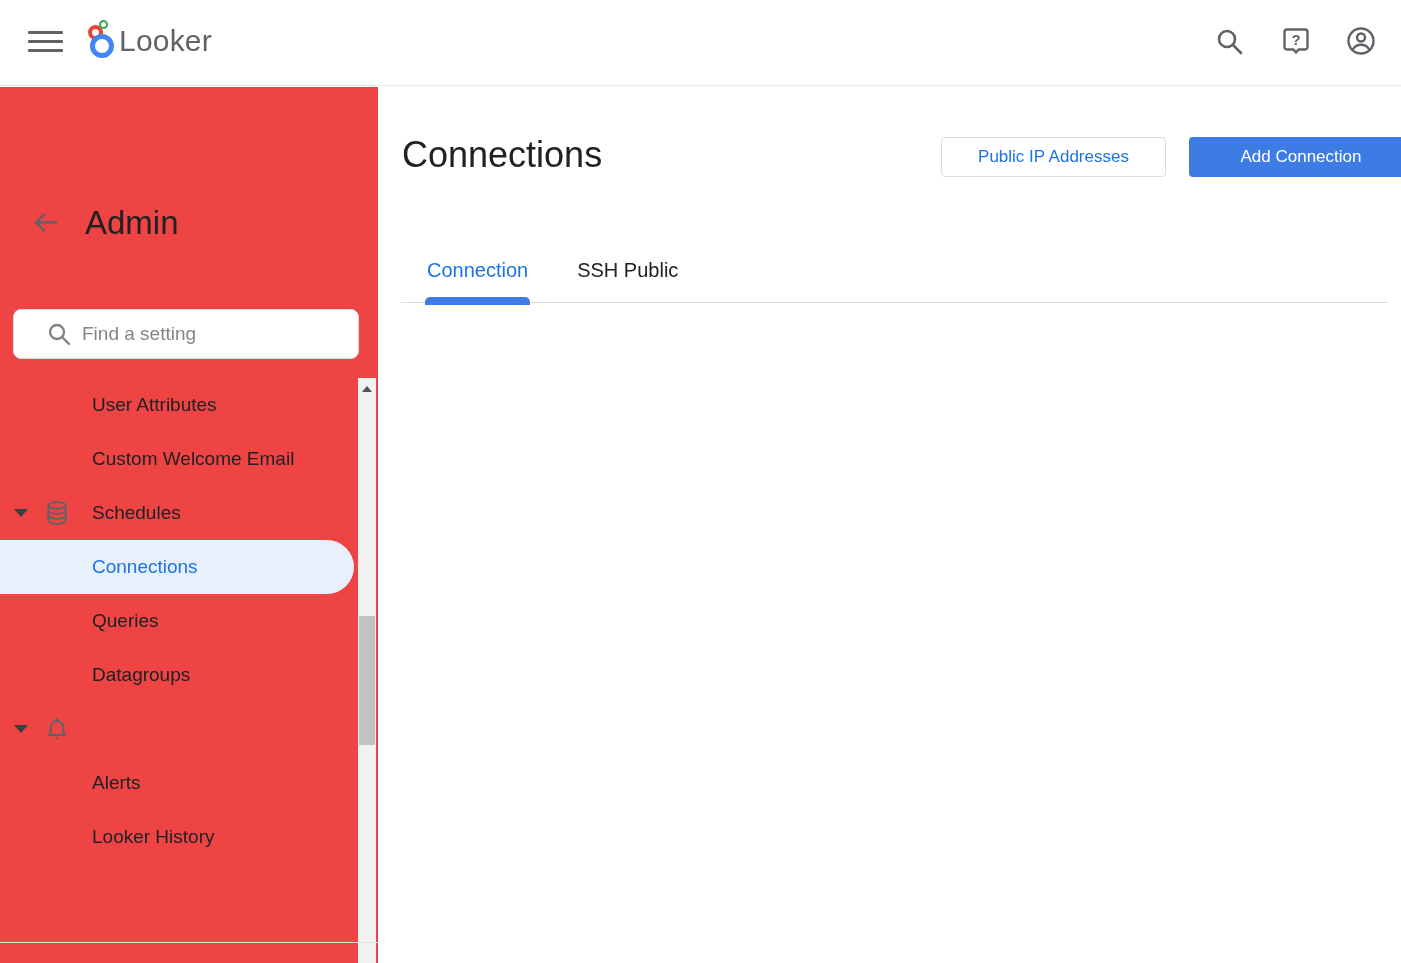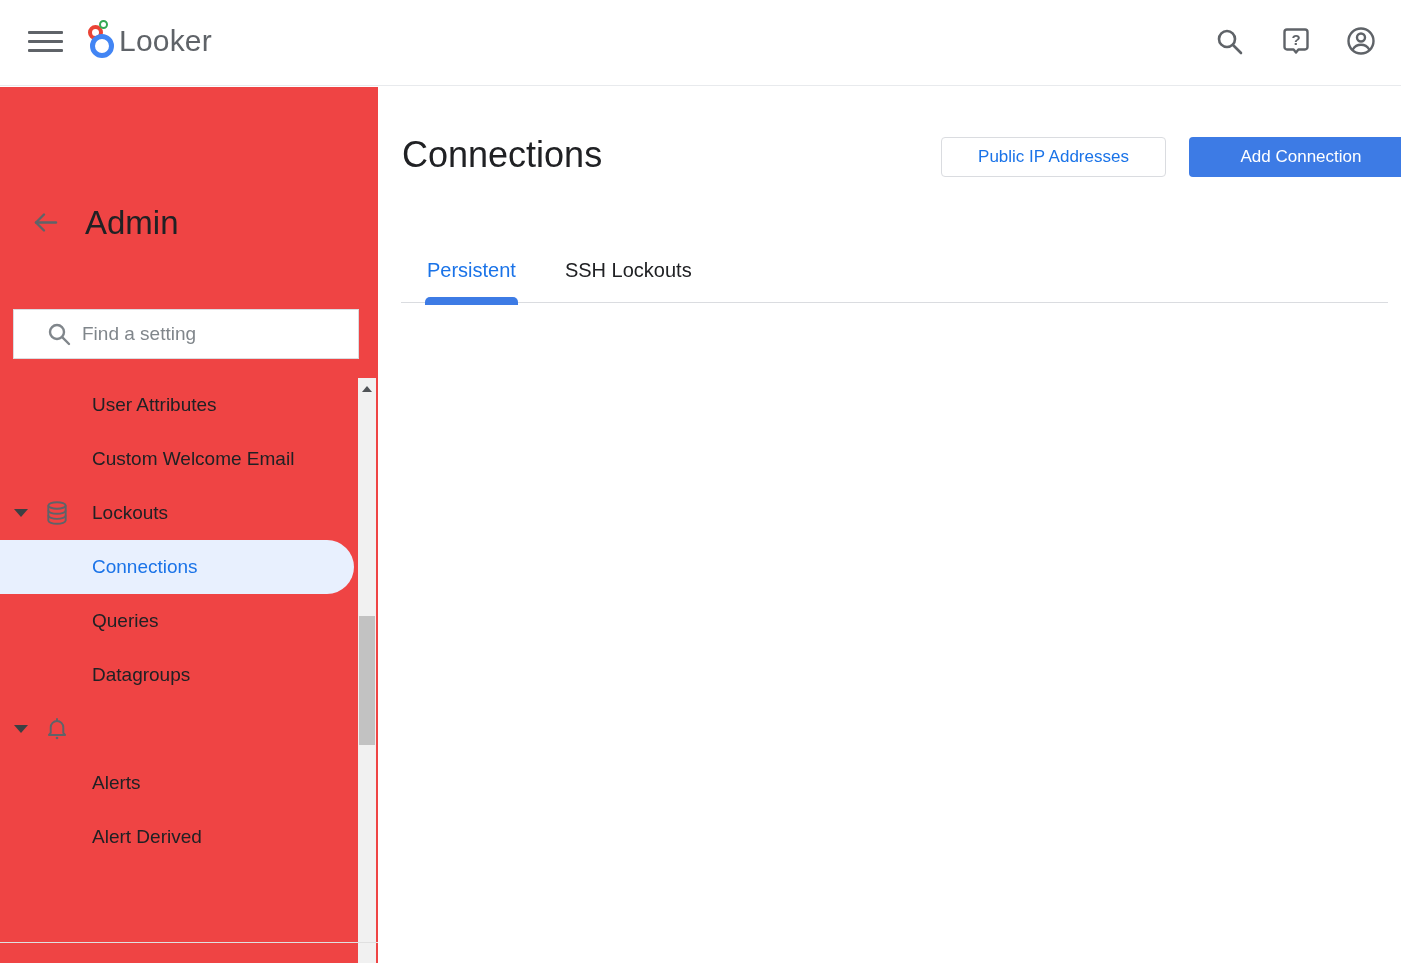--- a/index.html
+++ b/index.html
@@ -24,21 +24,21 @@
   .top-icon svg { width:30px; height:30px; display:block; }
 
   
   .side { position:absolute; left:0; top:87px; width:378px; height:960px; background:#ef4444; }
   .side-bottom-border { position:absolute; left:0; top:942px; width:378px; height:1px; background:#E0E0E0; }
 
   .back-arrow { position:absolute; left:32px; top:122px; width:27px; height:27px; cursor:pointer; }
   .admin-title { position:absolute; left:85px; top:116px; font-size:33px; line-height:40px; color:#202124; }
 
   .search-wrap { position:absolute; left:13px; top:222px; width:346px; height:50px; }
-  .search-wrap input { width:100%; height:100%; border:1px solid #DADCE0; border-radius:0;
+  .search-wrap input { width:100%; height:100%; border:1px solid #DADCE0; border-radius:8px;
                        padding:0 14px 0 68px; font-size:19px; color:#202124; outline:none;
                        font-family:inherit; background:#fff; }
   .search-wrap input::placeholder { color:#80868B; }
   .search-wrap .sicon { position:absolute; left:33px; top:12px; width:26px; height:26px; pointer-events:none; }
 
   .nav { position:absolute; left:0; top:291px; width:358px; }
   .nav-row { position:relative; height:54px; display:flex; align-items:center; cursor:pointer;
              font-size:19px; color:#202124; }
   .nav-label { padding-left:92px; white-space:nowrap; }
   .nav-row.active { width:354px; background:#E8F0FE; border-radius:0 27px 27px 0; }
@@ -138,21 +138,21 @@
     <div class="nav-row">
       <span class="caret"></span>
       <span class="nav-icon">
         <svg viewBox="0 0 24 24" fill="none" stroke="#5F6368" stroke-width="1.8">
           <ellipse cx="12" cy="5" rx="8" ry="3"></ellipse>
           <path d="M4 5 v14 c0 1.66 3.58 3 8 3 s8 -1.34 8 -3 V5"></path>
           <path d="M4 9.7 c0 1.66 3.58 3 8 3 s8 -1.34 8 -3"></path>
           <path d="M4 14.4 c0 1.66 3.58 3 8 3 s8 -1.34 8 -3"></path>
         </svg>
       </span>
-      <span class="nav-label">Lockouts</span>
+      <span class="nav-label">Schedules</span>
     </div>
 
     <div class="nav-row active">
       <span class="nav-label">Connections</span>
     </div>
     <div class="nav-row">
       <span class="nav-label">Queries</span>
     </div>
     <div class="nav-row">
       <span class="nav-label">Datagroups</span>
@@ -166,39 +166,39 @@
           <line x1="12" y1="4.7" x2="12" y2="2.8" stroke-linecap="round"></line>
           <circle cx="12" cy="20.3" r="1.2" fill="#5F6368" stroke="none"></circle>
         </svg>
       </span>
     </div>
 
     <div class="nav-row">
       <span class="nav-label">Alerts</span>
     </div>
     <div class="nav-row">
-      <span class="nav-label">Alert Derived</span>
+      <span class="nav-label">Looker History</span>
     </div>
 
   </div>
 
   <div class="scrollbar">
     <div class="sb-arrow up"></div>
     <div class="sb-thumb"></div>
 
   </div>
 </div>
 <div class="side-bottom-border"></div>
 
 <div class="main-title">Connections</div>
 
 <button class="btn btn-outline">Public IP Addresses</button>
 <button class="btn btn-fill">Add Connection</button>
 
 <div class="tabs">
   <div class="tab active">
-    <span>Persistent</span>
+    <span>Connection</span>
     <span class="tab-indicator"></span>
   </div>
   <div class="tab">
-    <span>SSH Lockouts</span>
+    <span>SSH Public</span>
   </div>
 </div>
 
 </body></html>

